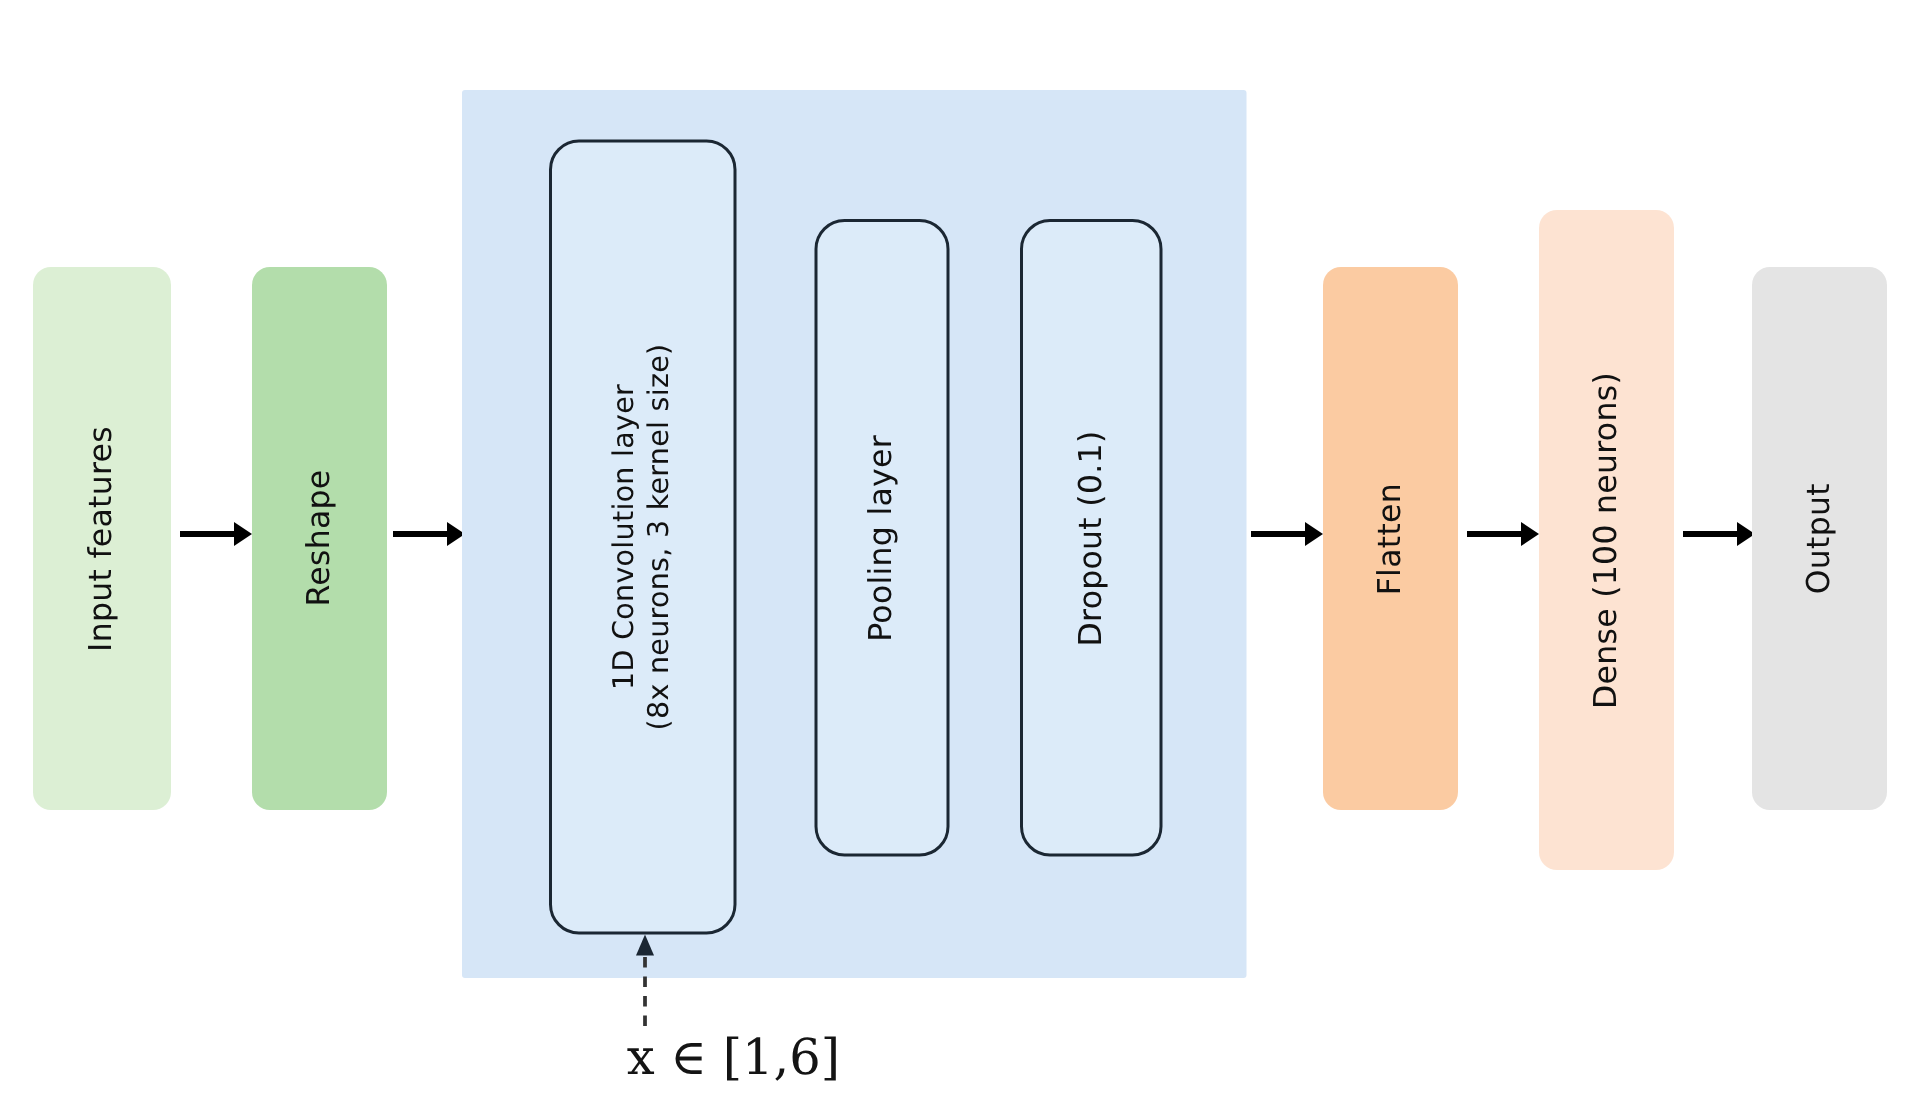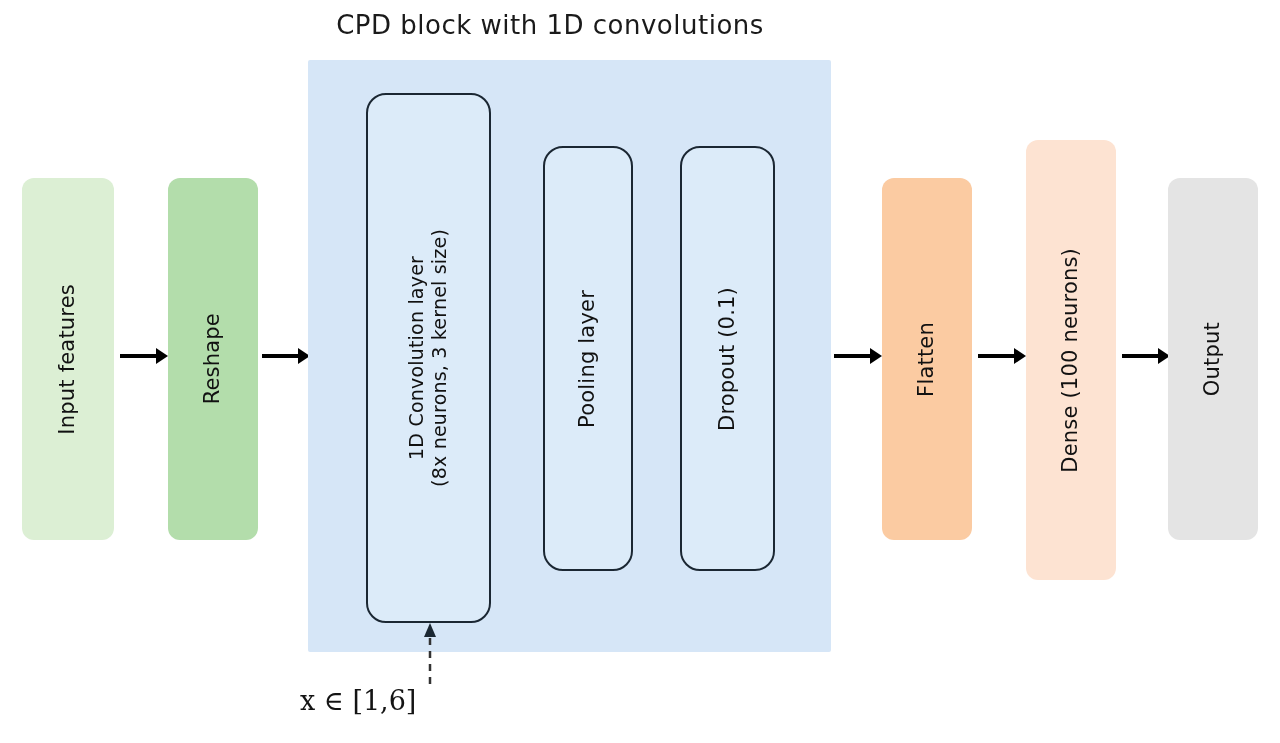--- a/index.html
+++ b/index.html
@@ -90,33 +90,32 @@
     left: 410px;
     top: 620px;
     width: 40px;
     height: 65px;
   }
   #annotation-text {
     position: absolute;
     left: 300px;
     top: 685px;
     width: 260px;
-    text-align: left;
-    font-size: 27px;
+    text-align: right;
+    font-size: 33px;
     color: #141414;
     font-family: "DejaVu Serif", serif;
     white-space: nowrap;
   }
 </style>
 </head>
 <body>
 
 <div id="canvas">
 
-  <div class="title">CPD block with 1D convolutions</div>
 
   <div class="vblock" id="block-input-features" style="left:22px; top:178px; width:92px; height:362px; background:#dcefd4;">
     <span class="vlabel">Input features</span>
   </div>
 
   <svg class="arrow" style="left:120px; top:345px; width:48px;" viewBox="0 0 48 22">
     <line x1="0" y1="11" x2="36" y2="11" stroke="#000" stroke-width="4"></line>
     <polygon points="36,3 48,11 36,19" fill="#000"></polygon>
   </svg>
 

